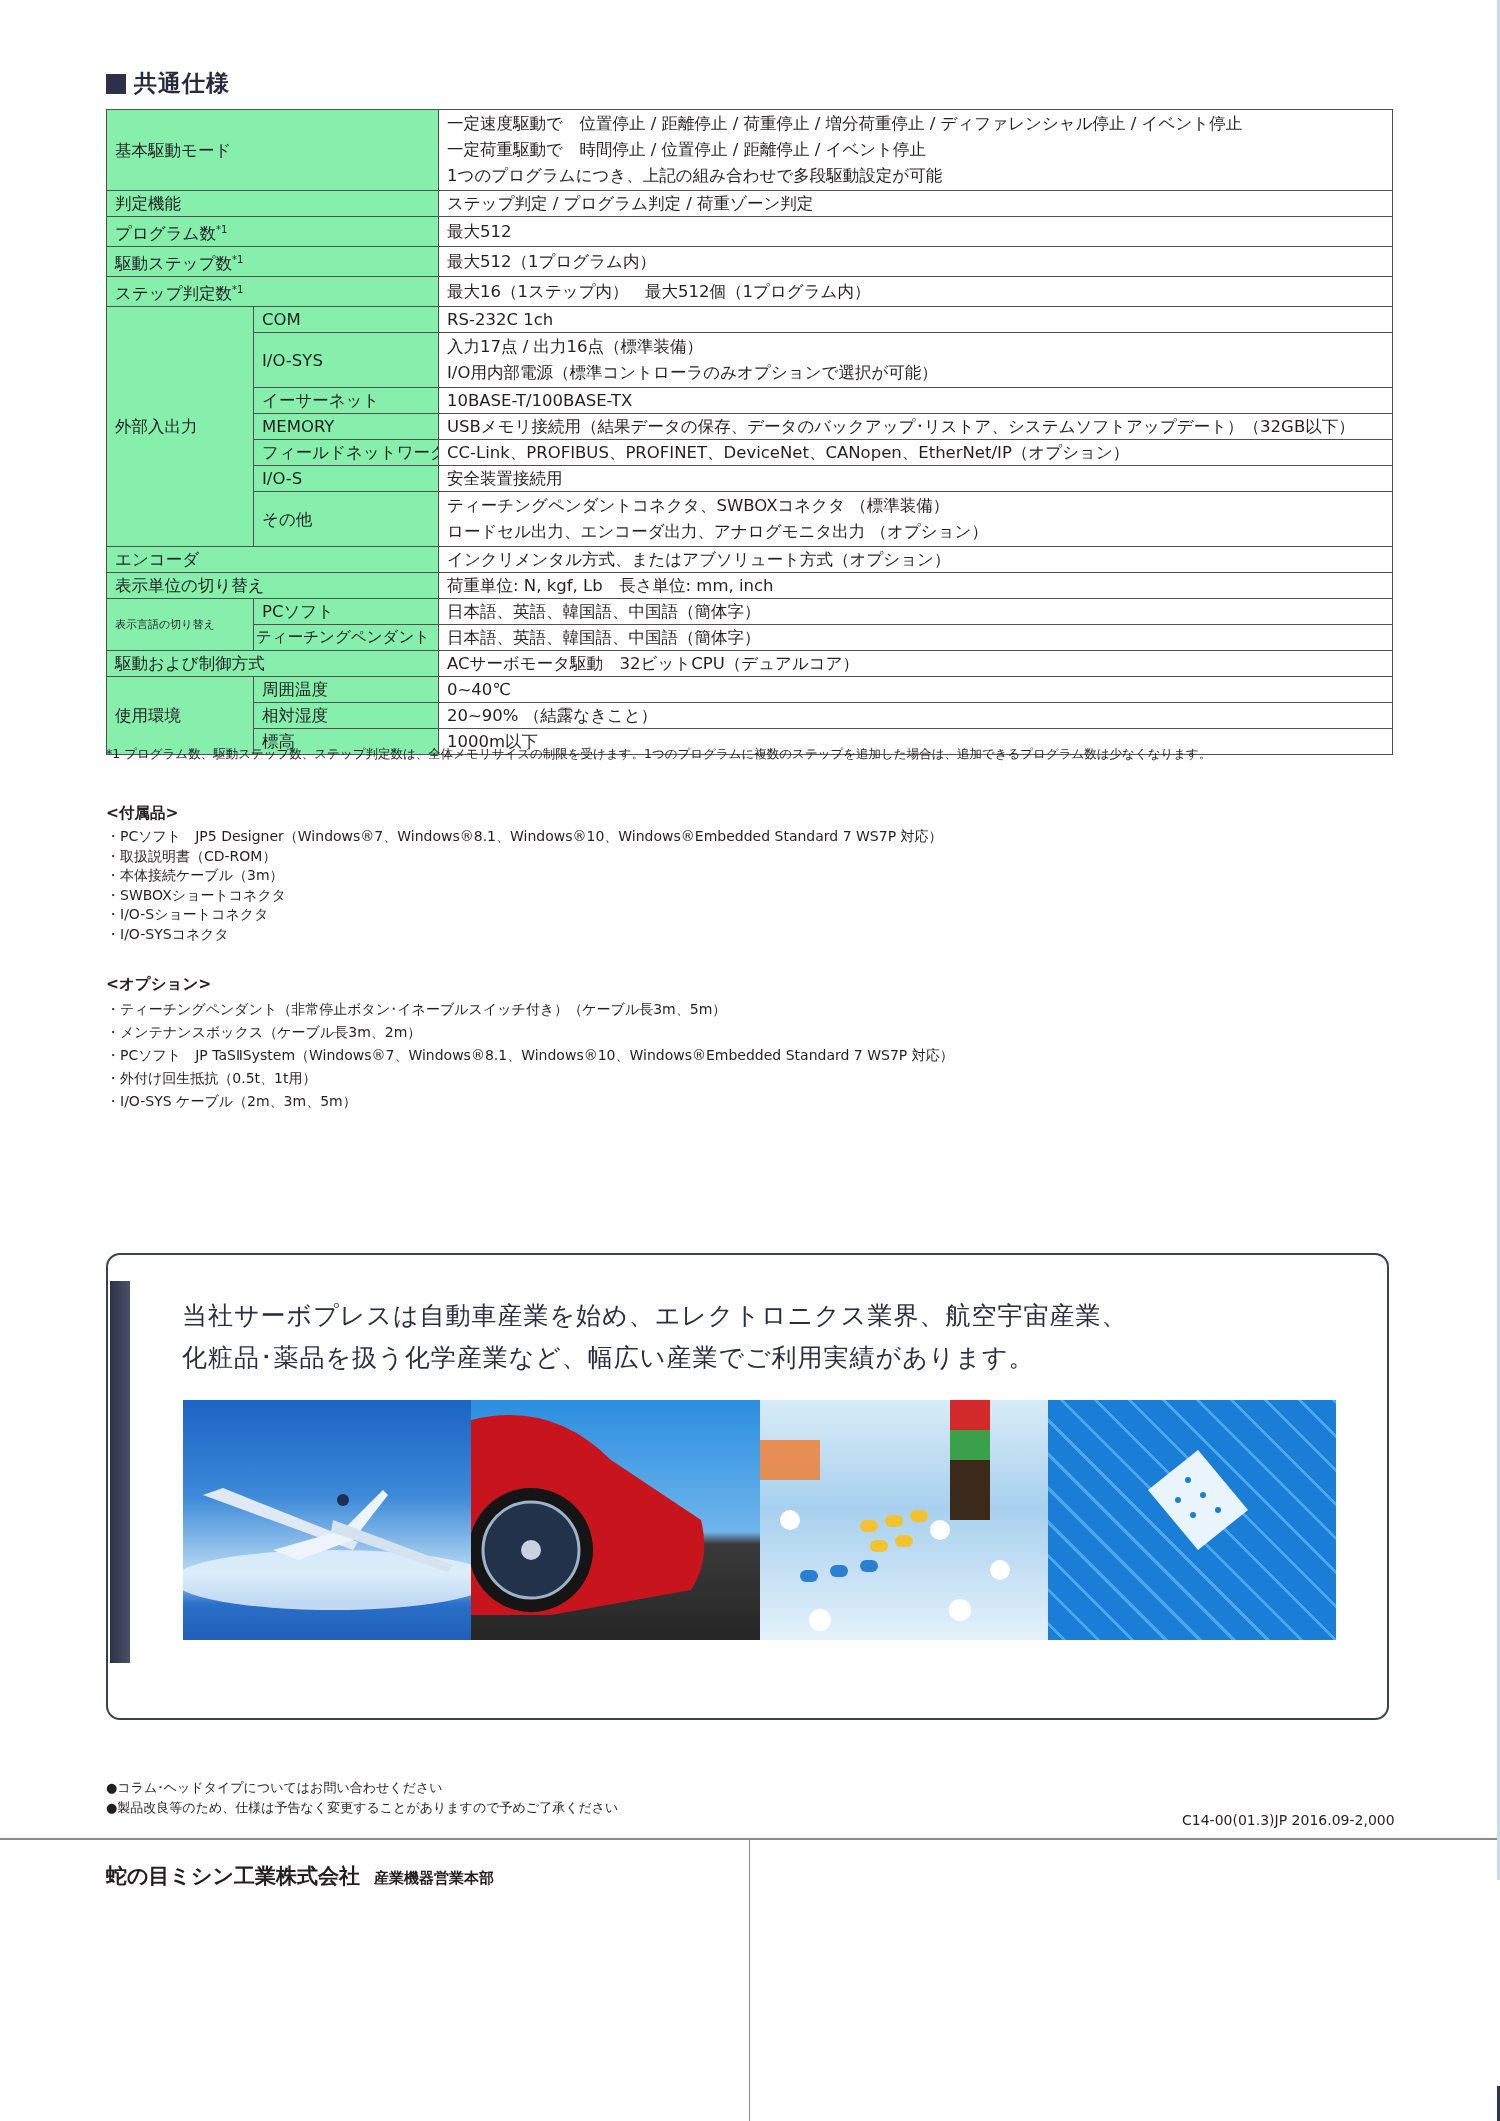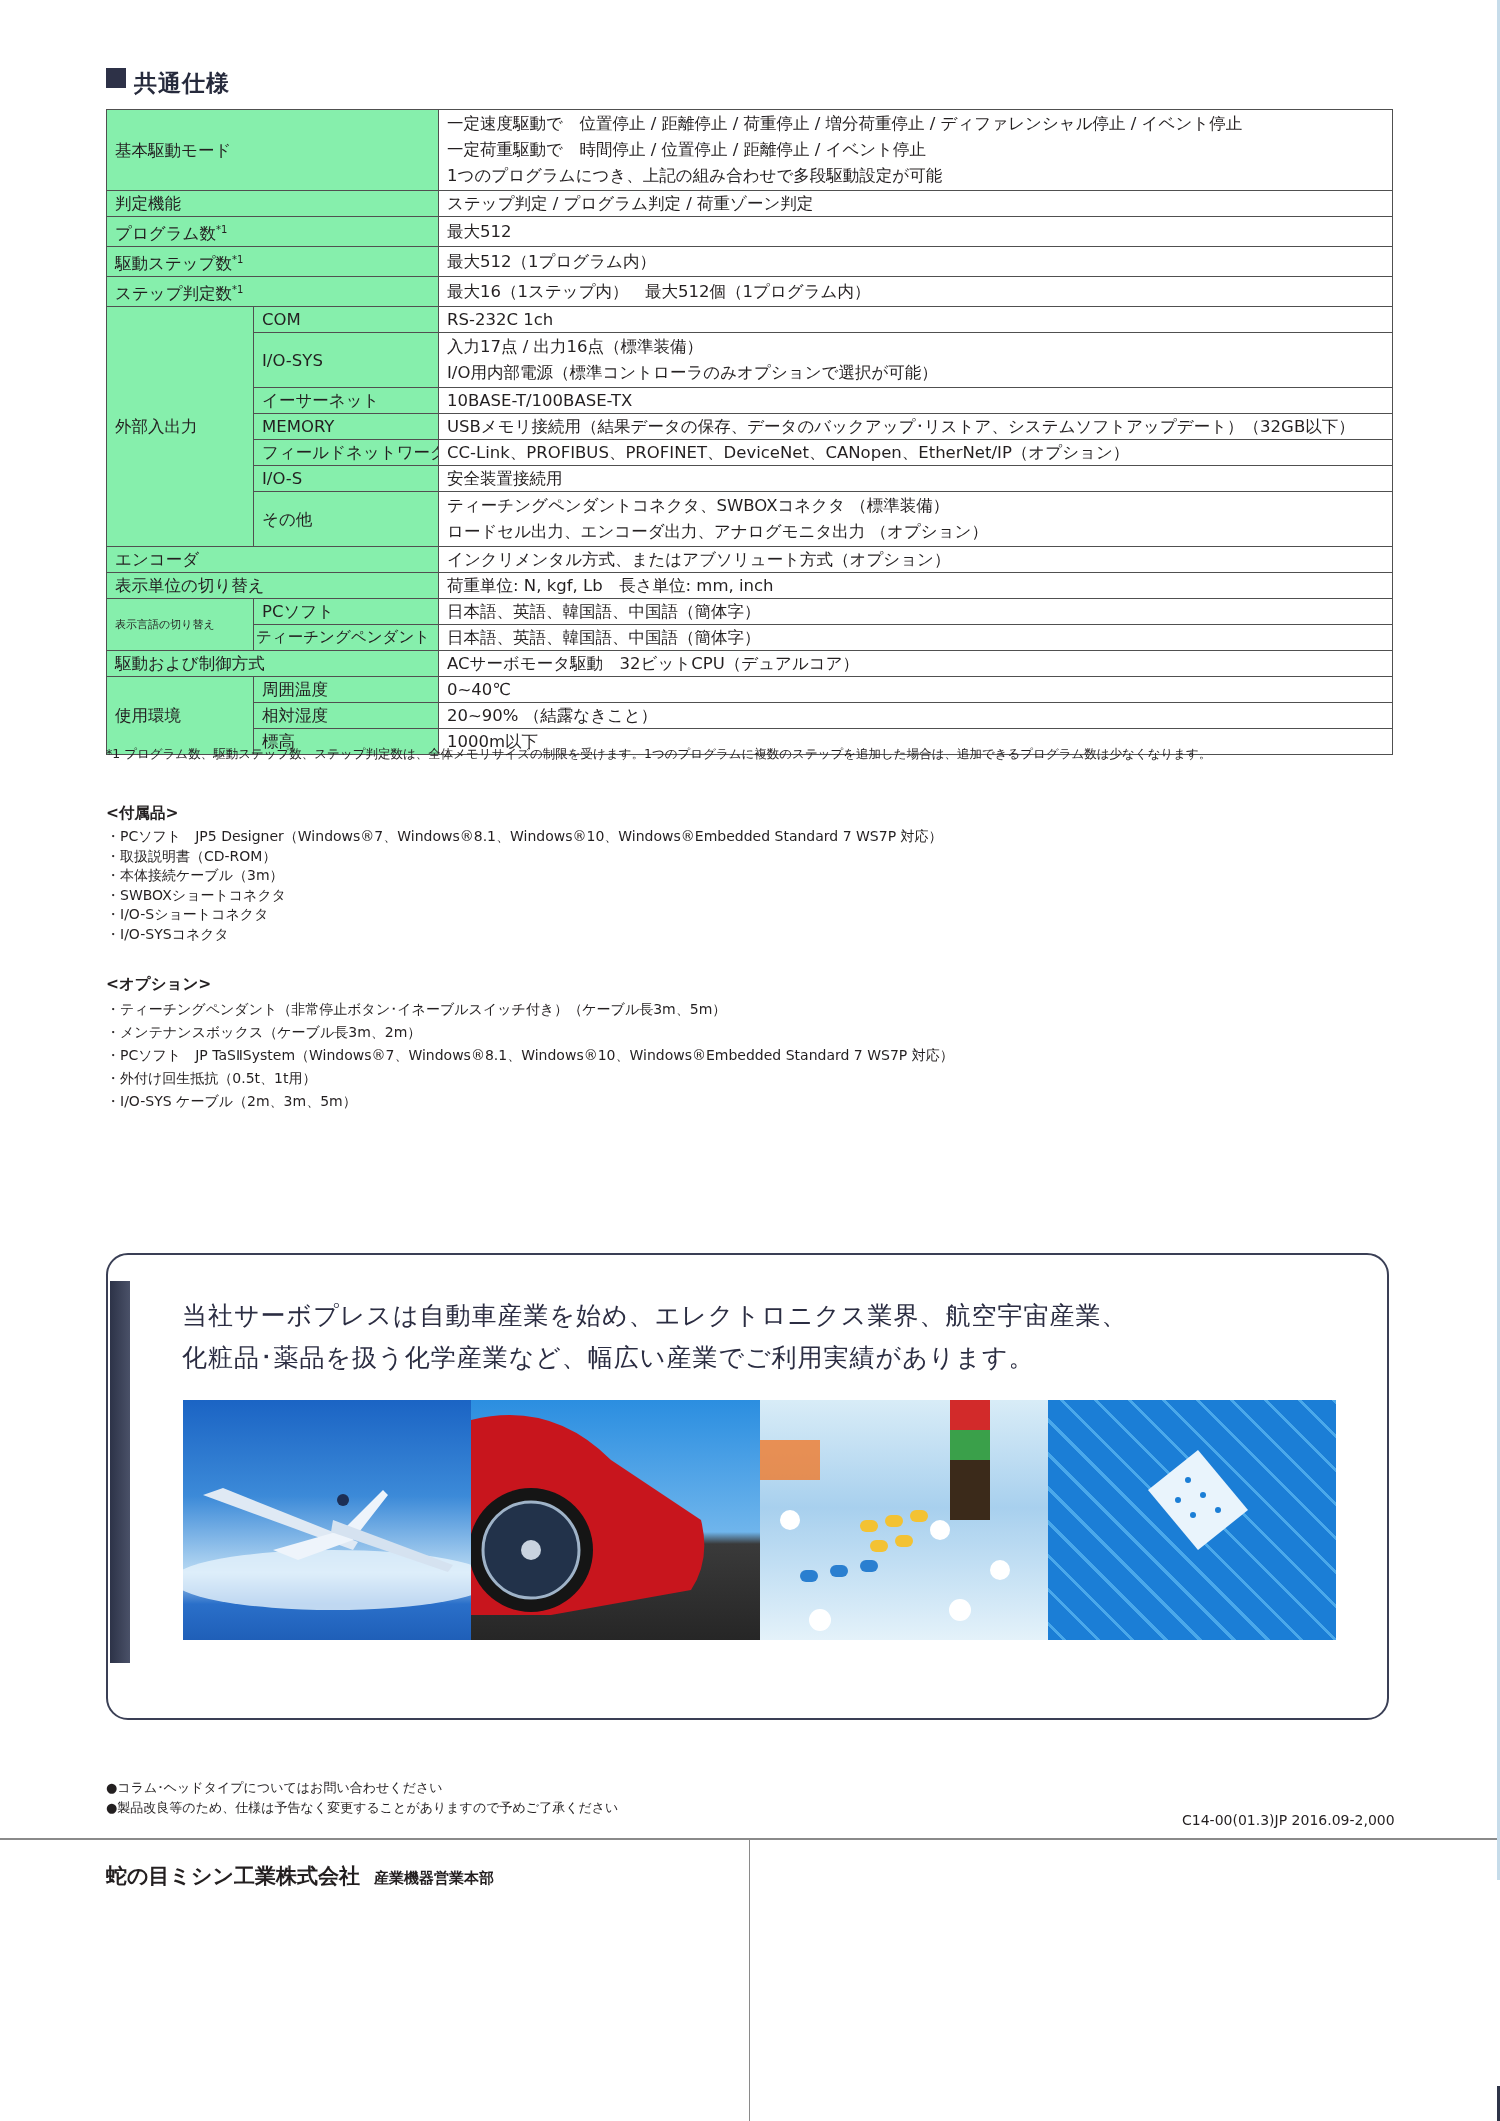--- a/index.html
+++ b/index.html
@@ -2,39 +2,39 @@
 <html><head>
 <meta charset="utf-8">
 <style>
   html, body { margin:0; padding:0; }
   body { width:1500px; height:2121px; position:relative; background:#ffffff; overflow:hidden;
          font-family:"DejaVu Sans", "Liberation Sans", sans-serif; color:#231f20; }
   .abs { position:absolute; }
   .edge-line { position:absolute; left:1497px; top:0; width:3px; height:1880px; background:#c6dcea; }
   .edge-dark { position:absolute; left:1497px; top:2086px; width:3px; height:35px; background:#2e3448; }
 
-  .section-title { left:106px; top:68px; font-size:23px; font-weight:bold; letter-spacing:1px; display:flex; gap:8px; color:#262a3c; }
+  .section-title { left:106px; top:68px; font-size:23px; font-weight:bold; letter-spacing:1px; display:flex; align-items:center; gap:8px; color:#262a3c; }
   .title-square { width:20px; height:20px; background:#2d3147; display:inline-block; }
 
   table.spec { position:absolute; left:106px; top:109px; width:1286px; border-collapse:collapse; table-layout:fixed; font-size:16.5px; }
   table.spec td { border:1.5px solid #505050; padding:0 8px; line-height:25px; height:25px; vertical-align:middle; white-space:nowrap; overflow:hidden; }
   table.spec td.hd { background:#86efac; }
   table.spec td.val { background:#ffffff; }
   table.spec td.multi { line-height:26px; padding-top:1px; padding-bottom:1px; }
   sup.fn { font-size:10px; vertical-align:6px; }
 
   .footnote { left:106px; top:746px; font-size:12.5px; white-space:nowrap; }
 
   .list-block { left:106px; font-size:14px; }
   .list-head { font-size:15.5px; font-weight:bold; margin-bottom:3px; }
   .list-item { white-space:nowrap; }
   .acc .list-item { line-height:19.5px; }
   .opt .list-item { line-height:23px; }
 
-  .banner { left:106px; top:1253px; width:1283px; height:467px; border:2px solid #3a3f55; border-radius:22px; box-sizing:border-box; }
+  .banner { left:106px; top:1253px; width:1283px; height:467px; border:2px solid #3a3f55; border-radius:14px; box-sizing:border-box; }
   .banner-bar { position:absolute; left:2px; top:26px; width:20px; height:382px; background:linear-gradient(90deg,#2d3348,#4a5168); }
   .banner-text { position:absolute; left:74px; top:40px; font-family:"DejaVu Serif", "Liberation Serif", serif; font-size:25px; line-height:42px; color:#2b2d42; letter-spacing:1px; white-space:nowrap; }
   .gallery { position:absolute; left:75px; top:145px; width:1153px; height:240px; display:flex; }
   .panel { flex:1; height:100%; position:relative; overflow:hidden; }
   .p-plane { background:linear-gradient(180deg,#1b64c4 0%,#3c8ad8 40%,#b9daf3 72%,#2a6fc9 85%,#1f5fb8 100%); }
   .p-car { background:linear-gradient(180deg,#2b8ee0 0%,#6fb5ec 55%,#3a3a3a 60%,#262626 100%); }
   .p-pills { background:linear-gradient(180deg,#d8ecf7 0%,#a8d0ee 45%,#e4f2fa 100%); }
   .p-circuit { background:repeating-linear-gradient(45deg,#1b7ed6 0 10px,#4aa8ea 10px 13px,#1b7ed6 13px 24px); }
 
   .notes { left:106px; top:1778px; font-size:13px; line-height:20px; }

